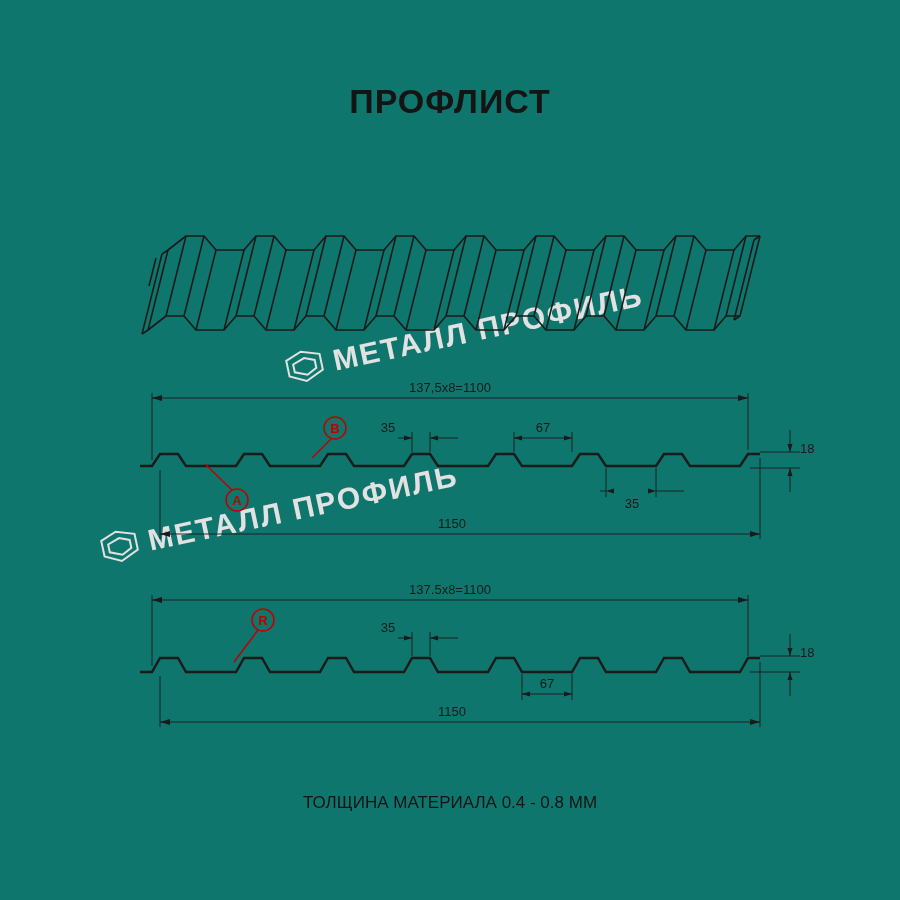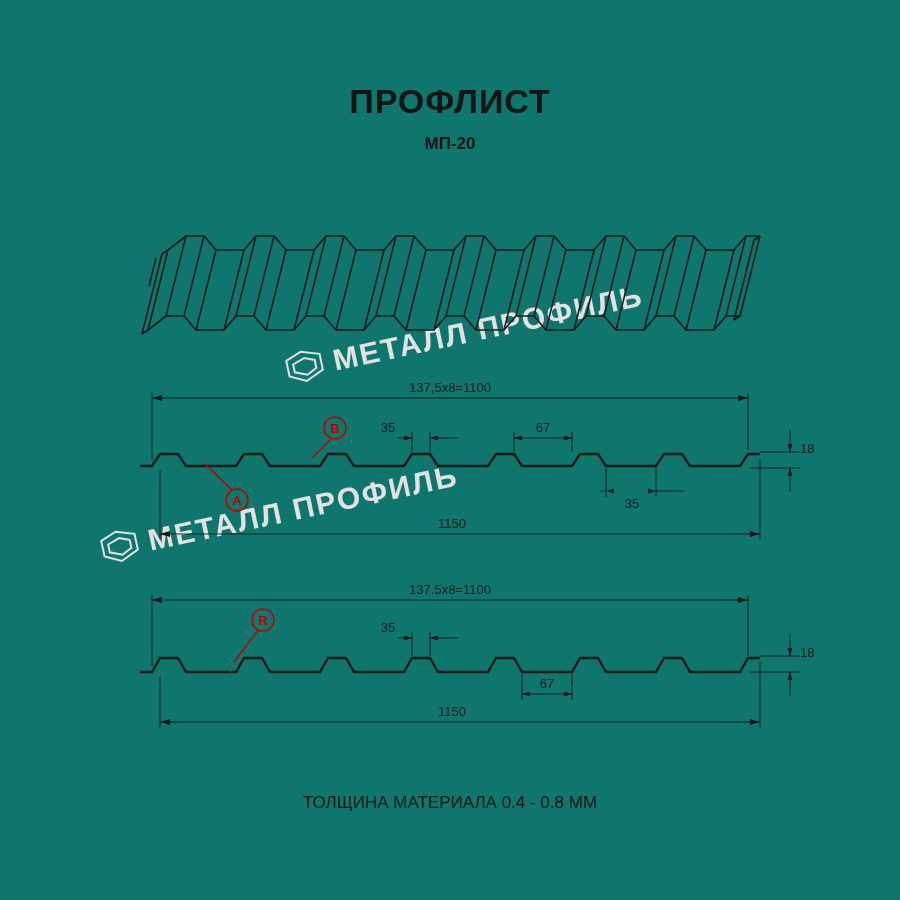--- a/index.html
+++ b/index.html
@@ -72,21 +72,20 @@
     fill: #e2e2e2;
     letter-spacing: 2px;
   }
 </style>
 </head>
 <body>
 
 <div id="page">
 
   <div class="title">ПРОФЛИСТ</div>
-  <div class="subtitle">МП-20</div>
 
   <svg class="svg-layer" width="900" height="900">
     <g transform="translate(285,355) rotate(-12)">
       <g fill="#e2e2e2" stroke="#e2e2e2" stroke-width="2">
         <path d="M0,6 L16,0 L34,6 L34,22 L16,30 L0,22 Z" fill="none"></path>
         <path d="M6,11 L18,7 L28,11 L28,19 L18,24 L6,19 Z" fill="none"></path>
       </g>
       <text class="wm-text" x="46" y="26">МЕТАЛЛ ПРОФИЛЬ</text>
     </g>
     <g transform="translate(100,535) rotate(-12)">

